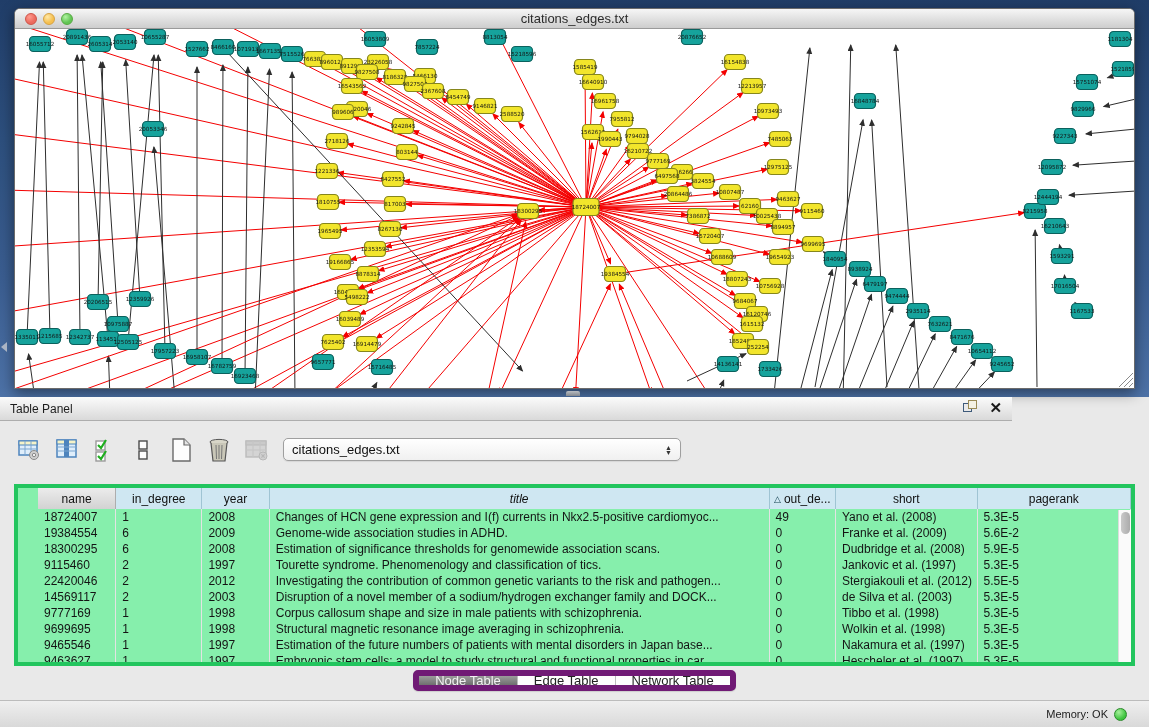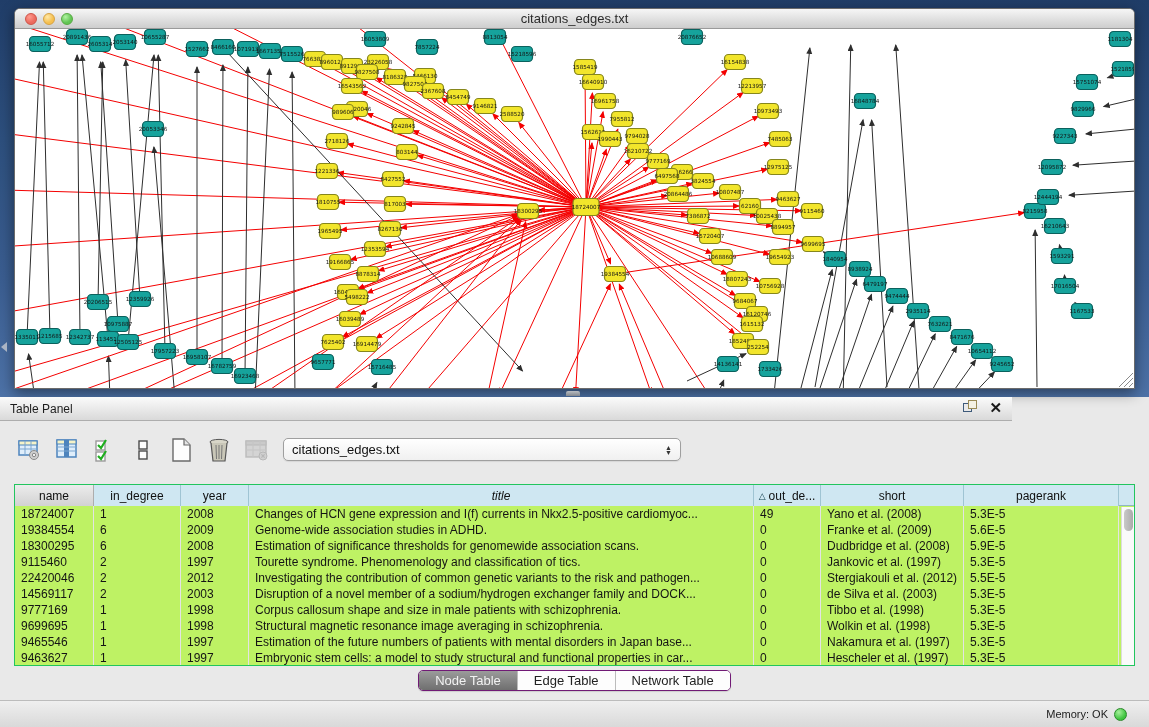--- a/index.html
+++ b/index.html
@@ -45,36 +45,36 @@
   .close-btn { font-size:15px; font-weight:bold; color:#1a1a1a; line-height:16px; }
 
   .toolbar { position:absolute; top:38px; left:16px; height:30px; display:flex; align-items:center; gap:12px; }
   .tool { width:26px; height:26px; display:flex; align-items:center; justify-content:center; }
   .fx { font-size:15px; color:#222; font-family:"Liberation Serif",serif; font-style:italic; font-weight:bold; letter-spacing:-1px; }
   .combo { position:absolute; top:41px; left:283px; width:398px; height:23px; background:linear-gradient(180deg,#ffffff,#f0f0f0);
     border:1px solid #9f9f9f; border-radius:5px; display:flex; align-items:center; padding:0 8px;
     font-size:13px; color:#111; box-shadow:0 1px 1px rgba(0,0,0,.08); }
   .combo .arrows { margin-left:auto; display:flex; flex-direction:column; line-height:5px; font-size:7px; color:#333; }
 
-  .tbl { position:absolute; top:87px; left:14px; width:1121px; height:182px; background:#bef264;
-    border:1px solid #22c55e; overflow:hidden; }
+  .tbl { position:absolute; top:87px; left:14px; width:1121px; height:182px; background:#86efac;
+    border:4px solid #22c55e; overflow:hidden;padding-left:20px; }
   .thead { display:flex; height:21px; border-bottom:1px solid #8fb6c6; background:#cfe7f2; }
   .th { height:21px; display:flex; align-items:center; justify-content:center; font-size:12px; color:#101010;
     border-right:1px solid #9fc4d3; background:#cfe7f2; overflow:hidden; white-space:nowrap; }
   .th-first { background:linear-gradient(180deg,#ececec,#d2d2d2); border-right:1px solid #adadad; }
   .sort { font-size:9px; margin-right:3px; color:#0d3b4a; }
   .tbody { position:relative; }
   .tr { display:flex; height:16px; }
   .td { font-size:12px; line-height:16px; color:#141414; padding-left:6px; border-right:1px solid #e3e3e3;
     overflow:hidden; white-space:nowrap; }
   .vscroll { position:absolute; top:22px; right:0; width:13px; bottom:0; background:#fafafa; border-left:1px solid #dcdcdc; }
   .vthumb { position:absolute; top:2px; left:2px; width:9px; height:22px; background:linear-gradient(90deg,#c9c9c9,#ababab); border-radius:5px; }
 
   .tabs-row { position:absolute; top:273px; left:0; width:1149px; height:28px; display:flex; justify-content:center; }
-  .seg { display:flex; height:21px; border:1px solid #701a75; border-radius:5px; overflow:hidden;
+  .seg { display:flex; height:21px; border:6px solid #701a75; border-radius:5px; overflow:hidden;
     background:#fff; box-shadow:0 1px 1px rgba(0,0,0,.12);text-align:right; }
   .seg .tab { padding:0 16px; font-size:13px; color:#222; display:flex; align-items:center; border-right:1px solid #bcbcbc; background:#fdfdfd; }
   .seg .tab:last-child { border-right:none; }
   .seg .tab.sel { background:linear-gradient(180deg,#9b9b9b,#6f6f6f); color:#f2f2f2; }
 
   .statusbar { position:absolute; left:0; bottom:0; width:1149px; height:27px;
     background:linear-gradient(180deg,#efefef,#d9d9d9); border-top:1px solid #bcbcbc;
     display:flex; align-items:center; justify-content:flex-end; padding-right:22px; gap:6px; }
   .mem-label { font-size:11px; color:#1c1c1c; }
   .mem-dot { width:13px; height:13px; border-radius:50%; border:1px solid #2a8a2a;
@@ -887,21 +887,21 @@
             <div class="td" style="width: 143px;">Yano et al. (2008)</div>
             <div class="td" style="width: 155px;">5.3E-5</div>
           </div>
           <div class="tr">
             <div class="td" style="width: 79px;">19384554</div>
             <div class="td" style="width: 87px;">6</div>
             <div class="td" style="width: 68px;">2009</div>
             <div class="td" style="width: 505px;">Genome-wide association studies in ADHD.</div>
             <div class="td" style="width: 67px;">0</div>
             <div class="td" style="width: 143px;">Franke et al. (2009)</div>
-            <div class="td" style="width: 155px;">5.6E-5</div>
+            <div class="td" style="width: 155px;">5.6E-2</div>
           </div>
           <div class="tr">
             <div class="td" style="width: 79px;">18300295</div>
             <div class="td" style="width: 87px;">6</div>
             <div class="td" style="width: 68px;">2008</div>
             <div class="td" style="width: 505px;">Estimation of significance thresholds for genomewide association scans.</div>
             <div class="td" style="width: 67px;">0</div>
             <div class="td" style="width: 143px;">Dudbridge et al. (2008)</div>
             <div class="td" style="width: 155px;">5.9E-5</div>
           </div>

